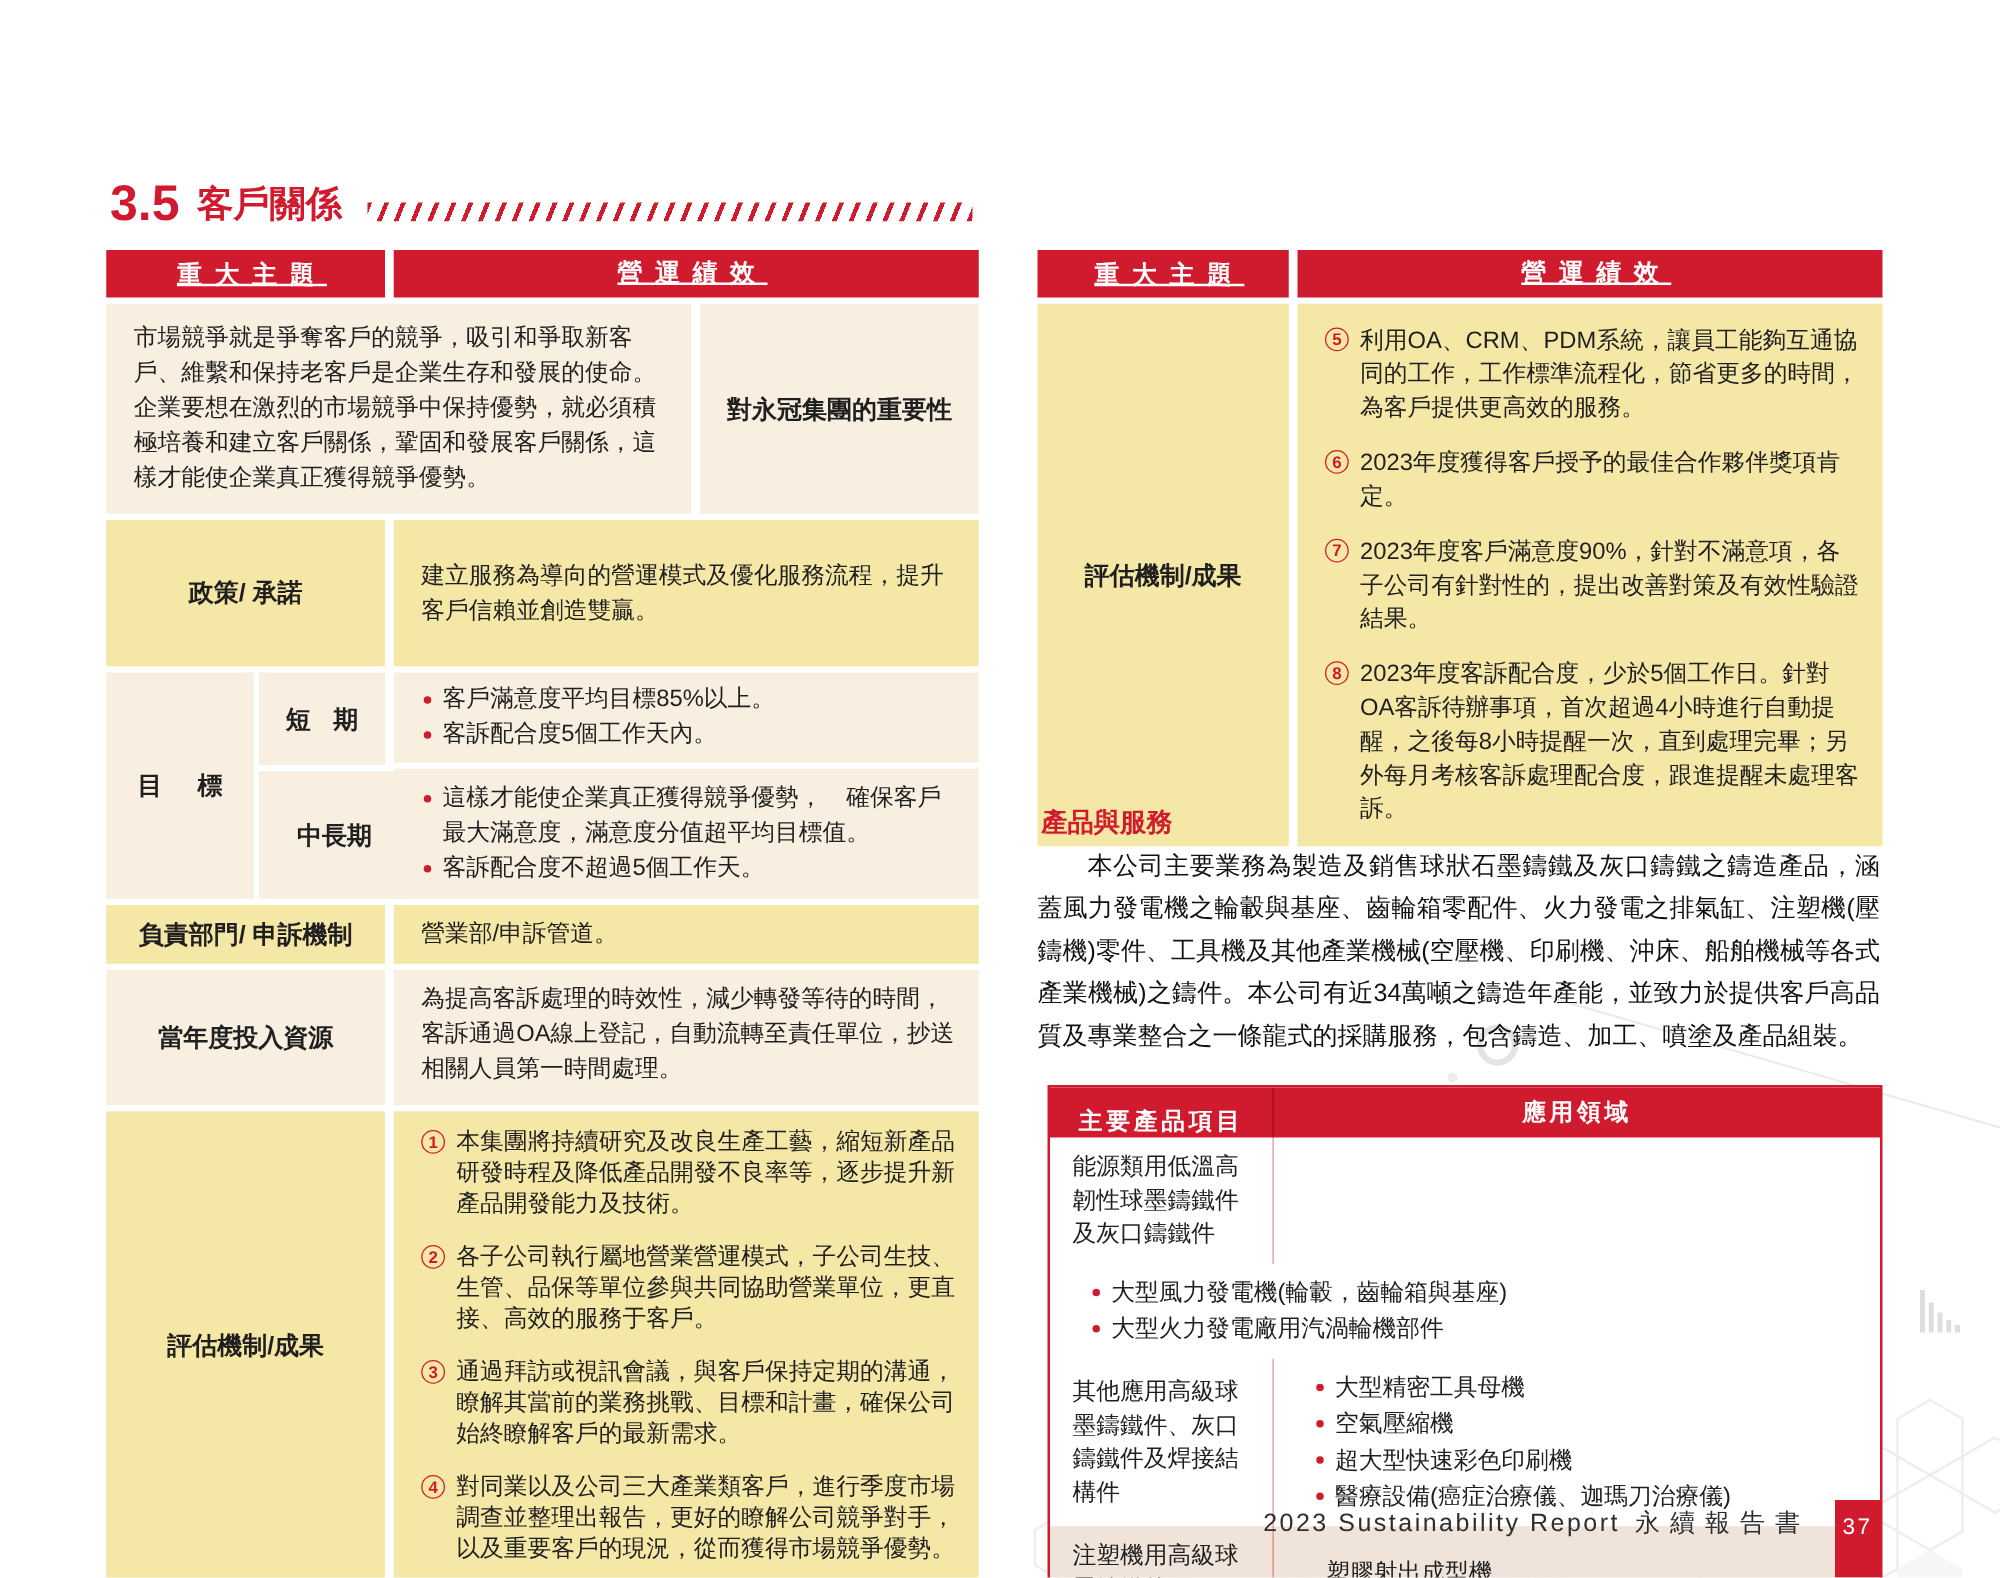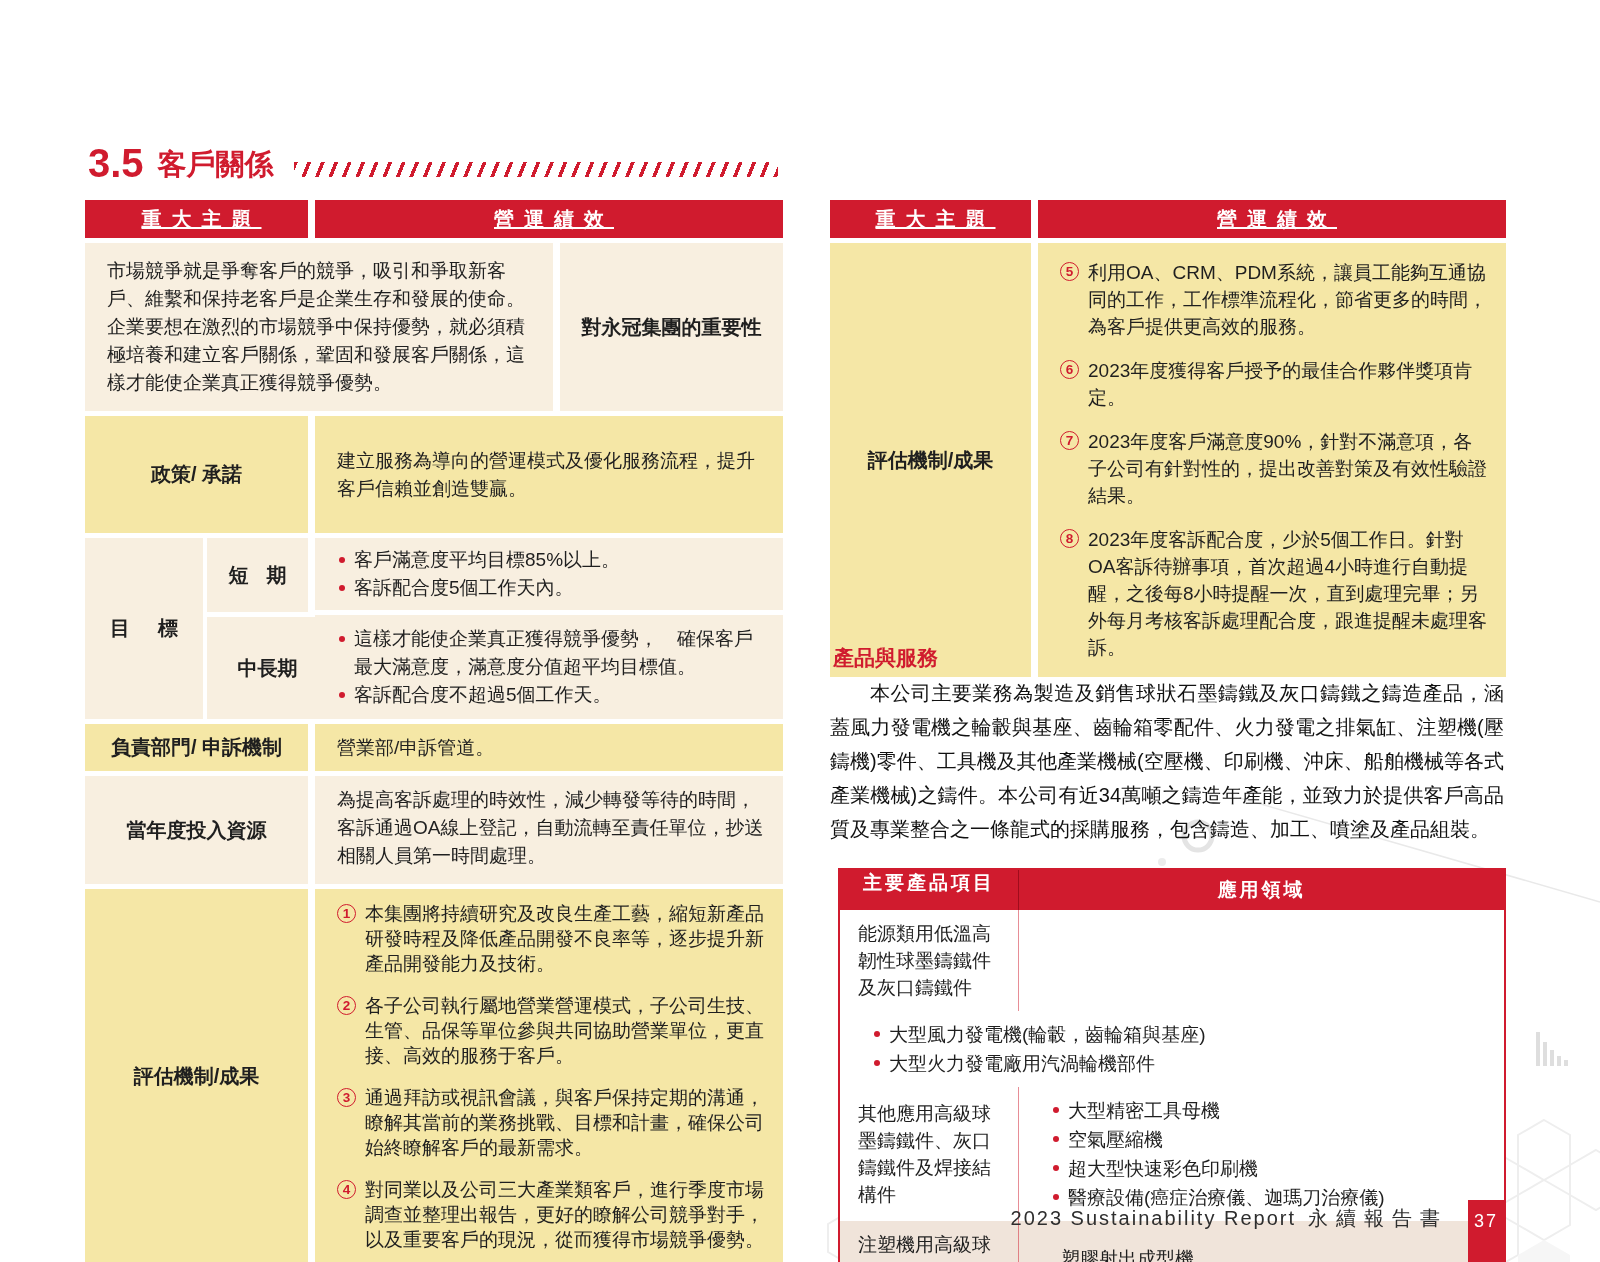--- a/index.html
+++ b/index.html
@@ -51,21 +51,21 @@
   
   .goal-sub{display:flex;flex-direction:column;gap:5px;}
   
   .prod-heading{position:absolute;left:833px;top:644px;font-size:21px;font-weight:bold;color:var(--red);z-index:2;}
   .prod-intro{position:absolute;left:830px;top:676px;width:674px;z-index:2;
     font-family:Liberation Sans, sans-serif;font-size:20px;line-height:34px;
     text-align:justify;text-indent:2em;color:#111;}
   .prod-table{position:absolute;left:838px;top:868px;width:668px;border:2px solid var(--red);z-index:2;background:#fff;}
   .pt-header{display:flex;background:var(--red);color:#fff;height:40px;}
   .pt-header .pt-c1{border-right:1px solid rgba(120,0,14,.55);}
-  .pt-c1{width:179px;display:flex;align-items:flex-start;}
+  .pt-c1{width:179px;display:flex;align-items:flex-end;}
   .pt-c2{flex:1;display:flex;align-items:center;}
   .pt-header .pt-c1,.pt-header .pt-c2{justify-content:center;font-weight:bold;font-size:19px;letter-spacing:3px;}
   .pt-row{display:flex;}
   .pt-row .pt-c1{border-right:1px solid rgba(208,27,46,.5);padding:10px 10px 10px 18px;
     font-size:19px;line-height:27px;align-items:center;}
   .pt-row .pt-c2{padding:9px 10px 9px 32px;flex-direction:column;justify-content:center;align-items:flex-start;
     font-size:19px;line-height:29px;}
   .pt-shade{background:var(--shade);}
   .pt-plain{padding-left:42px !important;}
   

